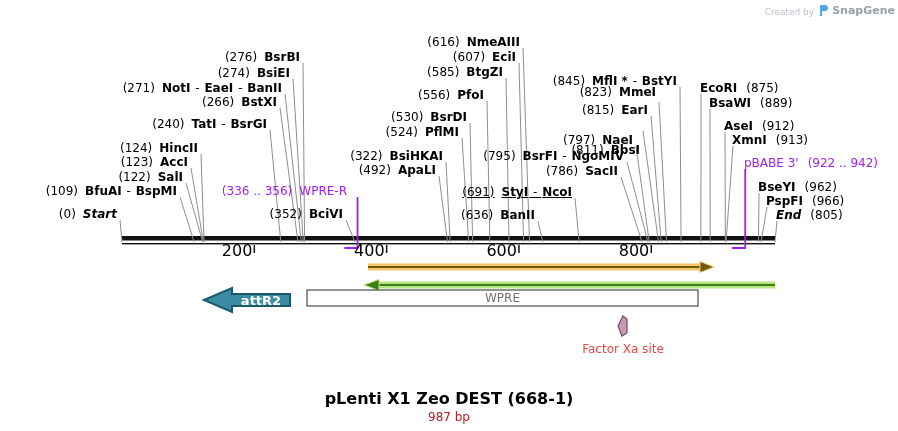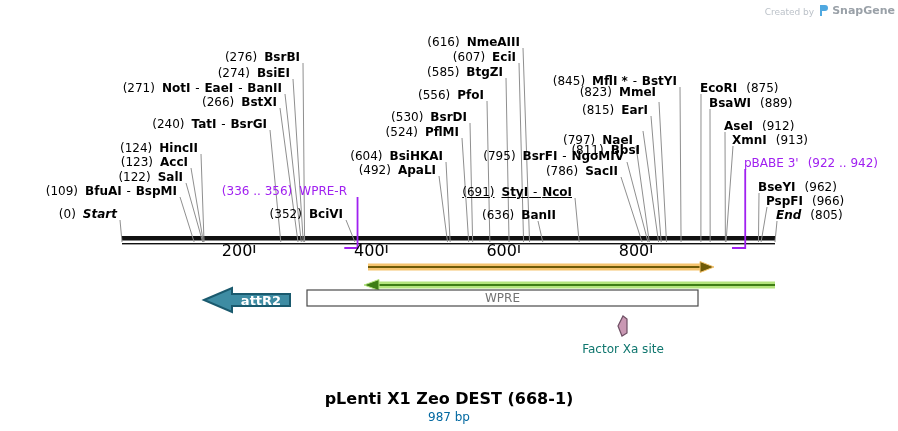--- a/index.html
+++ b/index.html
@@ -30,25 +30,25 @@
   .green-head{fill:var(--green-dark,#3E7D15);stroke:var(--green-light,#B4E47D);stroke-width:1;}
   .attr2-shape{fill:var(--teal,#3E8CA3);stroke:var(--teal-dark,#1A5A6E);stroke-width:2;}
   .wpre-box{fill:#fff;stroke:#4a4a4a;stroke-width:1.2;}
   .fxa-shape{fill:var(--pink,#C998B3);stroke:var(--pink-dark,#6E4F64);stroke-width:1.2;}
   
   .attr2-label{position:absolute;left:231px;top:293px;width:60px;text-align:center;
                font-size:13px;font-weight:700;color:#ffffff;}
   .wpre-label{position:absolute;left:307px;top:291px;width:391px;text-align:center;
               font-size:12px;color:#737373;}
   .fxa-label{position:absolute;left:552px;top:342px;width:142px;text-align:center;
-             font-size:12px;color:#0f766e;}
+             font-size:12px;color:#ef4444;}
   
   .title-wrap{position:absolute;left:0;top:389px;width:898px;text-align:center;}
   .map-title{font-size:16px;font-weight:700;color:#000;}
-  .map-sub{font-size:12px;color:#0369a1;margin-top:2px;}
+  .map-sub{font-size:12px;color:#b91c1c;margin-top:2px;}
   
   .watermark{position:absolute;top:4px;right:3px;display:flex;align-items:flex-end;gap:4px;}
   .wm-createdby{font-size:9px;color:var(--watermark-light,#BCC2C9);}
   .wm-brand{font-size:11px;font-weight:600;color:var(--watermark-gray,#9AA1A8);}
 </style>
 </head>
 <body>
 
 <div class="canvas" id="canvas">
 
@@ -140,28 +140,28 @@
     <div class="site-label ln" style="top: 154px; right: 710px;"><span class="num">(123)</span><span class="name">AccI</span></div>
     <div class="site-label ln" style="top: 140px; right: 700px;"><span class="num">(124)</span><span class="name">HincII</span></div>
     <div class="site-label ln" style="top: 116px; right: 631px;"><span class="num">(240)</span><span class="name">TatI</span><span class="sep"> - </span><span class="name">BsrGI</span></div>
     <div class="site-label ln" style="top: 94px; right: 621px;"><span class="num">(266)</span><span class="name">BstXI</span></div>
     <div class="site-label ln" style="top: 80px; right: 616px;"><span class="num">(271)</span><span class="name">NotI</span><span class="sep"> - </span><span class="name">EaeI</span><span class="sep"> - </span><span class="name">BanII</span></div>
     <div class="site-label ln" style="top: 65px; right: 608px;"><span class="num">(274)</span><span class="name">BsiEI</span></div>
     <div class="site-label ln" style="top: 49px; right: 598px;"><span class="num">(276)</span><span class="name">BsrBI</span></div>
     <div class="site-label ln purple" style="top: 183px; right: 551px;"><span class="num">(336 .. 356)</span><span class="name plain">WPRE-R</span></div>
     <div class="site-label ln" style="top: 206px; right: 555px;"><span class="num">(352)</span><span class="name">BciVI</span></div>
     <div class="site-label ln" style="top: 162px; right: 462px;"><span class="num">(492)</span><span class="name">ApaLI</span></div>
-    <div class="site-label ln" style="top: 148px; right: 455px;"><span class="num">(604)</span><span class="name">BsiHKAI</span></div>
+    <div class="site-label ln" style="top: 148px; right: 455px;"><span class="num">(322)</span><span class="name">BsiHKAI</span></div>
     <div class="site-label ln" style="top: 124px; right: 439px;"><span class="num">(524)</span><span class="name">PflMI</span></div>
     <div class="site-label ln" style="top: 109px; right: 431px;"><span class="num">(530)</span><span class="name">BsrDI</span></div>
     <div class="site-label ln" style="top: 87px; right: 414px;"><span class="num">(556)</span><span class="name">PfoI</span></div>
     <div class="site-label ln" style="top: 64px; right: 395px;"><span class="num">(585)</span><span class="name">BtgZI</span></div>
     <div class="site-label ln" style="top: 49px; right: 382px;"><span class="num">(607)</span><span class="name">EciI</span></div>
     <div class="site-label ln" style="top: 34px; right: 378px;"><span class="num">(616)</span><span class="name">NmeAIII</span></div>
-    <div class="site-label ln" style="top: 207px; right: 342px;"><span class="num">(636)</span><span class="name">BanII</span></div>
+    <div class="site-label ln" style="top: 207px; right: 363px;"><span class="num">(636)</span><span class="name">BanII</span></div>
     <div class="site-label ln" style="top: 184px; right: 326px; text-decoration: underline;"><span class="num">(691)</span><span class="name">StyI</span><span class="sep"> - </span><span class="name">NcoI</span></div>
     <div class="site-label ln" style="top: 163px; right: 280px;"><span class="num">(786)</span><span class="name">SacII</span></div>
     <div class="site-label ln" style="top: 148px; right: 274px;"><span class="num">(795)</span><span class="name">BsrFI</span><span class="sep"> - </span><span class="name">NgoMIV</span></div>
     <div class="site-label ln" style="top: 132px; right: 265px;"><span class="num">(797)</span><span class="name">NaeI</span></div>
     <div class="site-label ln" style="top: 117px; right: 258px; margin-top: 25px;"><span class="num">(811)</span><span class="name">BbsI</span></div>
     <div class="site-label ln" style="top: 102px; right: 250px;"><span class="num">(815)</span><span class="name">EarI</span></div>
     <div class="site-label ln" style="top: 84px; right: 242px; text-align: right;"><span class="num">(823)</span><span class="name">MmeI</span></div>
     <div class="site-label ln" style="top: 73px; right: 221px;"><span class="num">(845)</span><span class="name">MflI *</span><span class="sep"> - </span><span class="name">BstYI</span></div>
     <div class="site-label rn" style="top: 80px; left: 700px;"><span class="name">EcoRI</span><span class="num">(875)</span></div>
     <div class="site-label rn" style="top: 95px; left: 709px;"><span class="name">BsaWI</span><span class="num">(889)</span></div>

